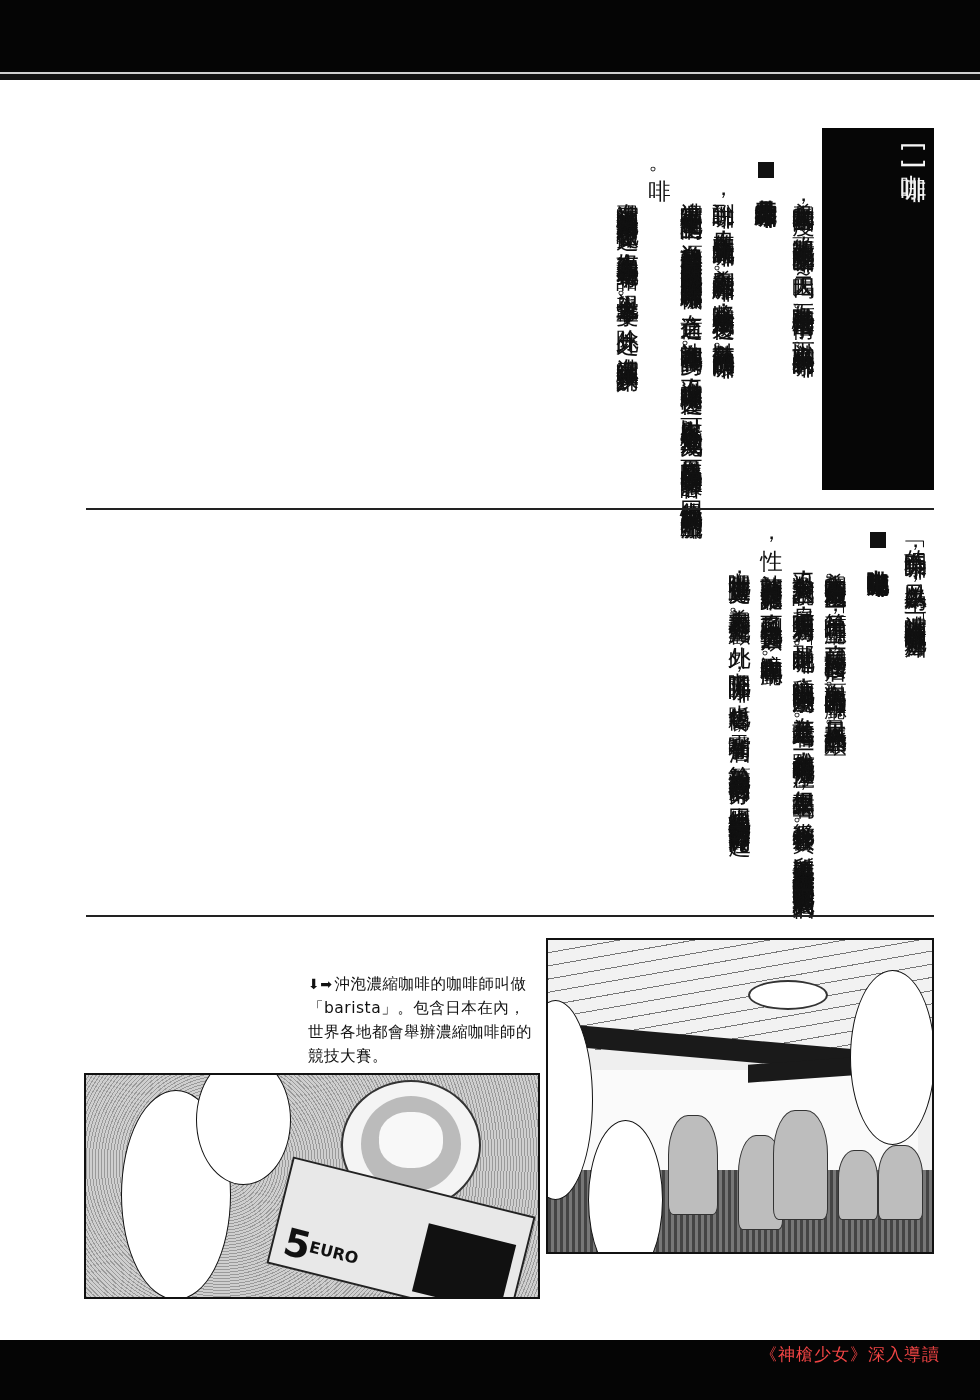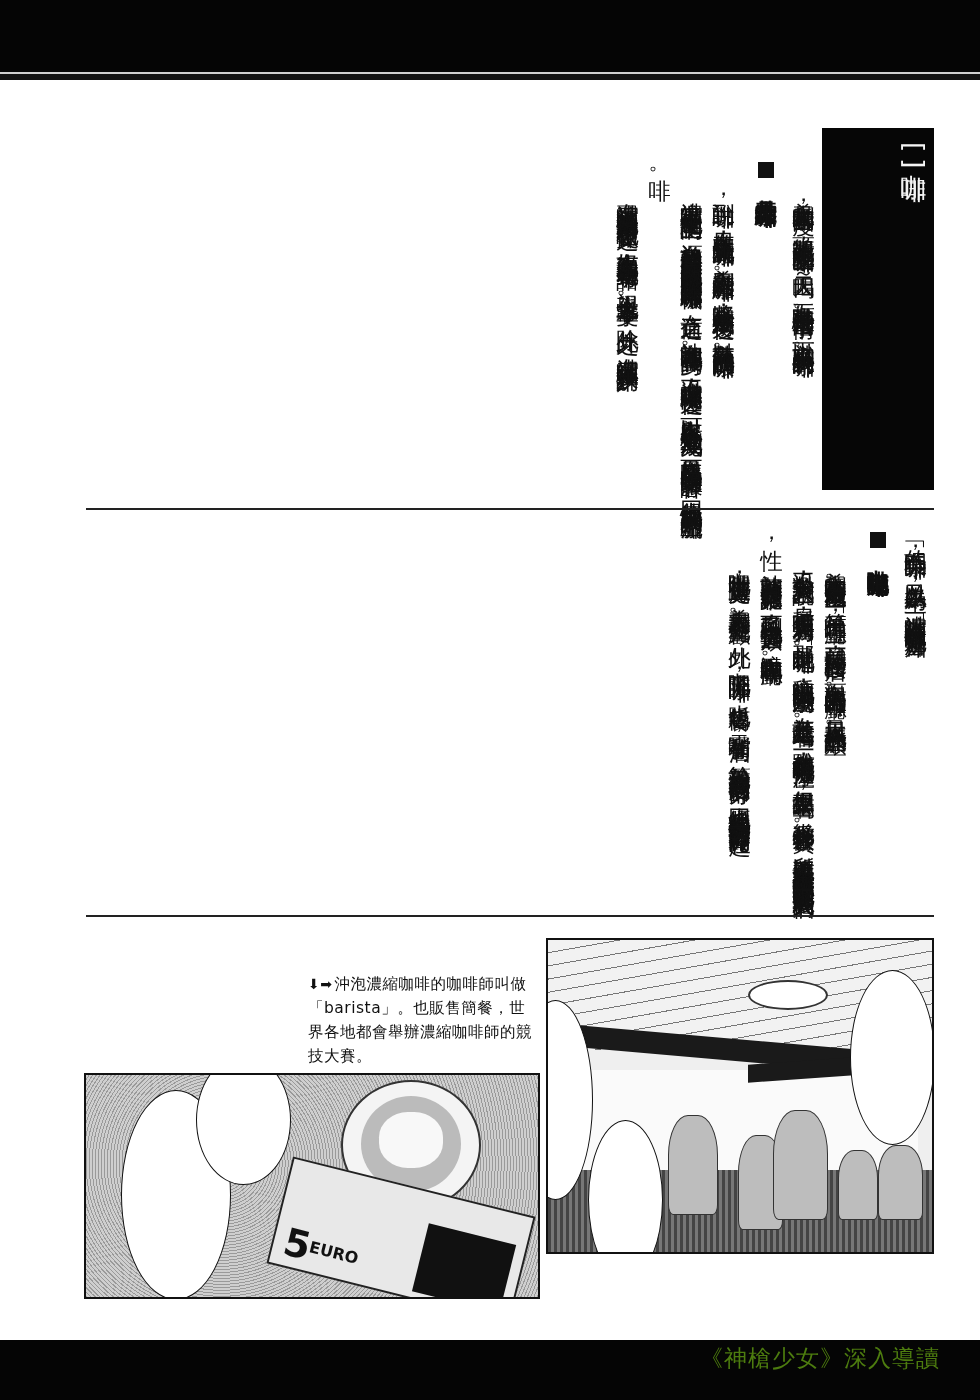--- a/index.html
+++ b/index.html
@@ -70,21 +70,21 @@
     .cup-inner { position: absolute; left: 18px; top: 14px; width: 100px; height: 96px; border-radius: 50%; background: #bbb; }
     .cup-foam { position: absolute; left: 36px; top: 30px; width: 64px; height: 56px; border-radius: 45%; background: #f8f8f8; }
     .bill { position: absolute; left: 190px; top: 110px; width: 250px; height: 110px; background: #e8e8e8; border: 2px solid #222; transform: rotate(14deg); }
     .bill-num { position: absolute; left: 10px; top: 60px; font-size: 38px; font-weight: bold; color: #111; }
     .bill-euro { position: absolute; left: 40px; top: 72px; font-size: 16px; font-weight: bold; color: #111; }
     .bill-dark { position: absolute; right: 10px; top: 30px; width: 90px; height: 70px; background: #111; }
 
     .footer-bar { position: absolute; left: 0; top: 1340px; width: 980px; height: 60px; background: #050505; }
     .footer-text {
       position: absolute; right: 40px; top: 1343px;
-      color: #4d7c0f; font-size: 23px; letter-spacing: 1px;
+      color: #ef4444; font-size: 17px; letter-spacing: 1px;
       font-family: "DejaVu Serif", "Liberation Serif", serif;
     }
   </style>
 </head>
 <body>
 
 <div class="top-bar"></div>
 <div class="top-bar-stripe"></div>
 <div class="top-bar-lower"></div>
 
@@ -106,21 +106,21 @@
   <p class="noindent">的「瑪奇朵咖啡」，以及以牛奶為主，濃縮咖啡為輔的「拿鐵咖啡」也眾所皆知。</p>
   <h3><span class="sq"></span><span>咖啡廳與咖啡吧</span></h3>
   <p>義大利的咖啡店大致分成兩種。第一種是「咖啡廳」，就是一般開設於一樓店面，面對大馬路的常見咖啡廳。是日本人也耳熟能詳的類型。</p>
   <p>不過對於義大利人來說，另一種咖啡店更具親和力，那就是「咖啡吧」。這種咖啡吧與咖啡廳的差別，在於基本上是站著喝。雖然也有一些咖啡吧提供座位，但如果要坐著喝，幾乎都會額外收費。所以這裡主要是讓大家在工作空檔或等人時喝杯咖啡的地方（不過以義大利人的個性，站著就聊開的狀況應該很常見）。而且到了晚上也會提供酒類，這一點也和咖啡廳不同。</p>
   <p>咖啡吧在街上隨處可見，義大利人只要有空就會光顧。此外，咖啡吧除了咖啡，也販售簡餐、零嘴和葡萄酒，等於包辦日本便利商店的飲食部分。也因此經常和包辦便利商店雜貨部分的香菸行開在一起。</p>
 </div>
 
 <div class="divider d2"></div>
 
 <div class="caption">
-  <span class="arrows">⬇➡</span><span>沖泡濃縮咖啡的咖啡師叫做「barista」。也販售簡餐，世界各地都會舉辦濃縮咖啡師的競技大賽。</span>
+  <span class="arrows">⬇➡</span><span>沖泡濃縮咖啡的咖啡師叫做「barista」。包含日本在內，世界各地都會舉辦濃縮咖啡師的競技大賽。</span>
 </div>
 
 <div class="panel panel-bar">
   <div class="ceiling"></div>
   <div class="lamp"></div>
   <div class="wall"></div>
   <div class="shelf"></div>
   <div class="shelf-r"></div>
   <div class="counter"></div>
   <div class="person" style="left:120px;top:175px;width:50px;height:100px;"></div>

